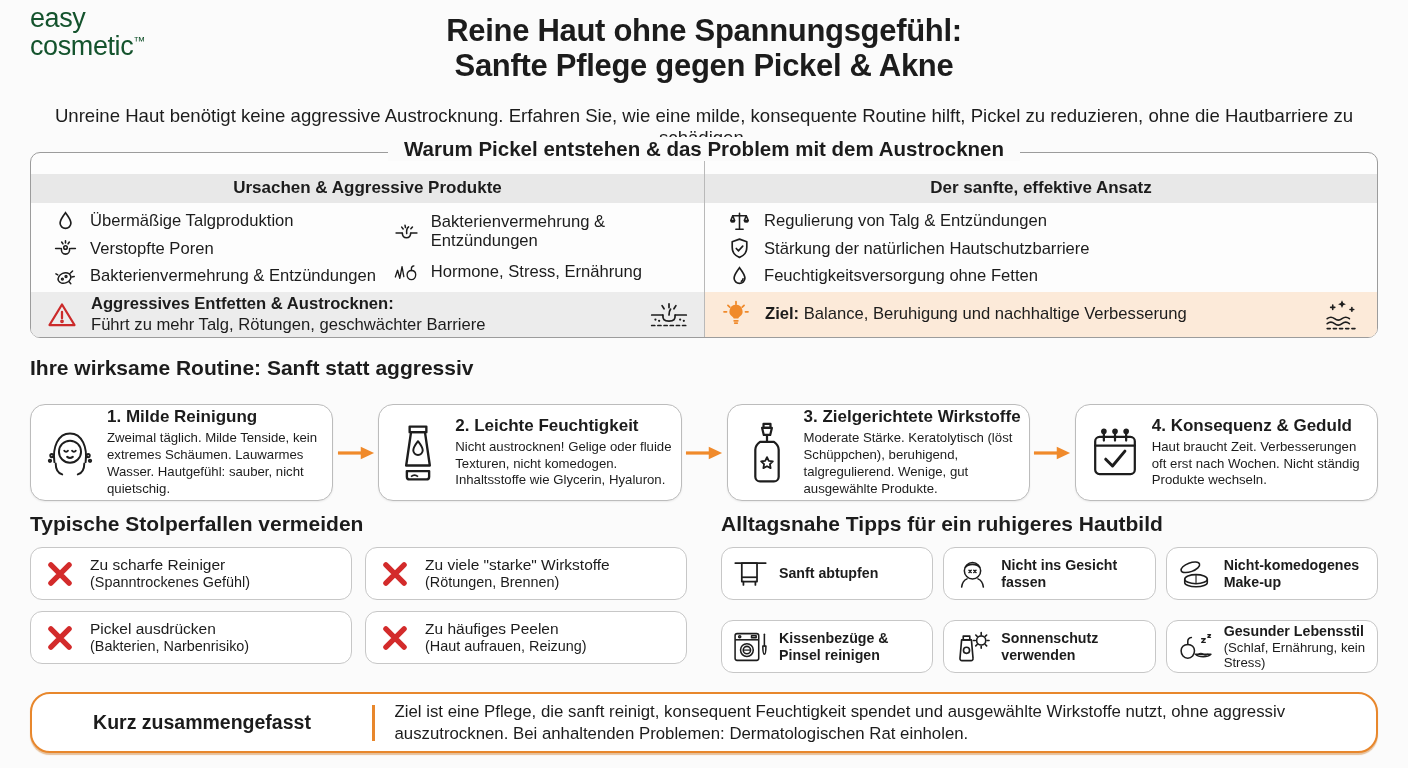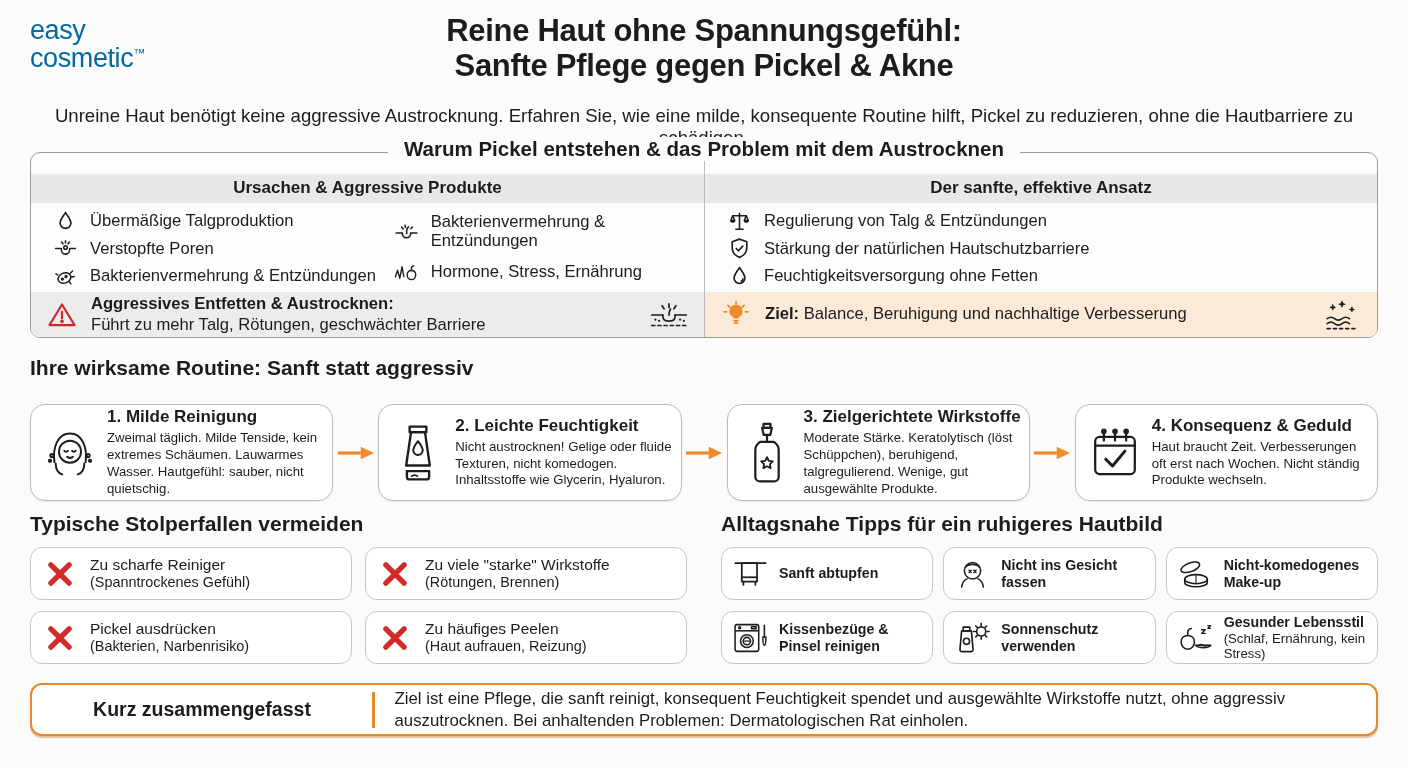--- a/index.html
+++ b/index.html
@@ -5,21 +5,21 @@
   html,body{margin:0;padding:0}
   body{
     width:1408px;height:768px;background:#fbfbfb;color:#1c1c1c;
     font-family:"Liberation Sans",sans-serif;overflow:hidden;
     -webkit-font-smoothing:antialiased;
   }
   .page{padding:0 30px;box-sizing:border-box;width:1408px}
 
   
   header{position:relative;padding-top:13px;height:116px}
-  .logo{position:absolute;left:0;top:16px;font-size:27px;line-height:1.04;letter-spacing:-.4px;color:#0369a1}
+  .logo{position:absolute;left:0;top:4px;font-size:27px;line-height:1.04;letter-spacing:-.4px;color:#14532d}
   .logo sup{font-size:12px;letter-spacing:0}
   .title{text-align:center;font-weight:bold;font-size:31px;line-height:1.14;letter-spacing:-.3px}
   .subtitle{text-align:center;font-size:18.6px;margin:21px 0 0}
 
   
   .problem-box{position:relative;margin-top:23px;border:1.5px solid #9c9c9c;border-radius:10px;height:186px;box-sizing:border-box;background:#fdfdfd}
   .legend{position:absolute;top:-16px;left:50%;transform:translateX(-50%);background:#fbfbfb;padding:0 16px;font-weight:bold;font-size:20.5px;white-space:nowrap}
   .cols{display:grid;grid-template-columns:1fr 1fr;height:100%}
   .col{display:flex;flex-direction:column;min-width:0}
   .col.right{border-left:1.5px solid #b9b9b9}
@@ -52,28 +52,28 @@
   .arrow{width:45px;flex:none;display:flex;justify-content:center}
   .arrow svg{width:38px;height:16px}
 
   
   .bottom{display:grid;grid-template-columns:1fr 1fr;column-gap:34px;margin-top:11px}
   .pit-grid{display:grid;grid-template-columns:1fr 1fr;gap:11px 13px;margin-top:11px}
   .pit-card{height:53px;border:1.2px solid #c7c7c7;border-radius:12px;background:#fff;display:flex;align-items:center;gap:16px;padding:0 15px;box-sizing:border-box}
   .pit-card .icn{width:28px;height:28px}
   .pit-title{font-weight:normal;font-size:15.5px;line-height:1.2}
   .pit-sub{font-size:14.4px;line-height:1.2}
-  .tip-grid{display:grid;grid-template-columns:1fr 1fr 1fr;gap:11px 10px;margin-top:11px}
+  .tip-grid{display:grid;grid-template-columns:1fr 1fr 1fr;gap:20px 10px;margin-top:11px}
   .tip-card{height:53px;border:1.2px solid #c7c7c7;border-radius:12px;background:#fff;display:flex;align-items:center;gap:10px;padding:0 6px 0 10px;box-sizing:border-box}
   .tip-card .icn{width:37px;height:36px}
   .tip-label{font-weight:bold;font-size:14.2px;line-height:1.15}
   .tip-sub{font-size:13.2px;font-weight:normal}
 
   
-  .summary{margin-top:19px;height:53px;border:2.5px solid #e8872c;border-radius:12px;display:flex;align-items:center;box-sizing:border-box;background:#fff;box-shadow:0 1.5px 1px rgba(205,120,35,.45)}
+  .summary{margin-top:19px;height:61px;border:2.5px solid #e8872c;border-radius:20px;display:flex;align-items:center;box-sizing:border-box;background:#fff;box-shadow:0 1.5px 1px rgba(205,120,35,.45)}
   .summary-label{width:340px;text-align:center;font-weight:bold;font-size:19.5px;flex:none}
   .summary-divider{width:2.5px;height:36px;background:#e8872c;flex:none}
   .summary-text{font-size:16.8px;line-height:1.3;padding:0 20px;margin:0}
 </style>
 </head>
 <body>
 
 <div class="page">
 
   <header>

